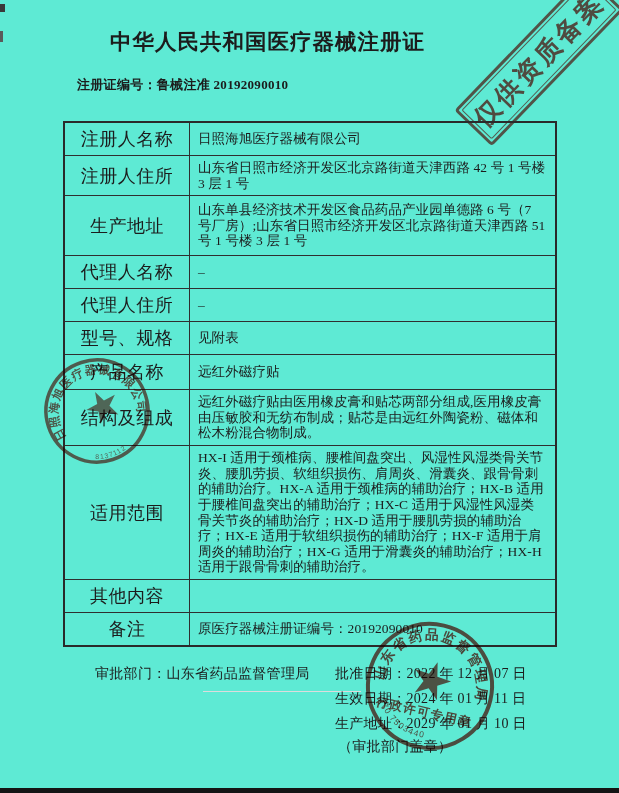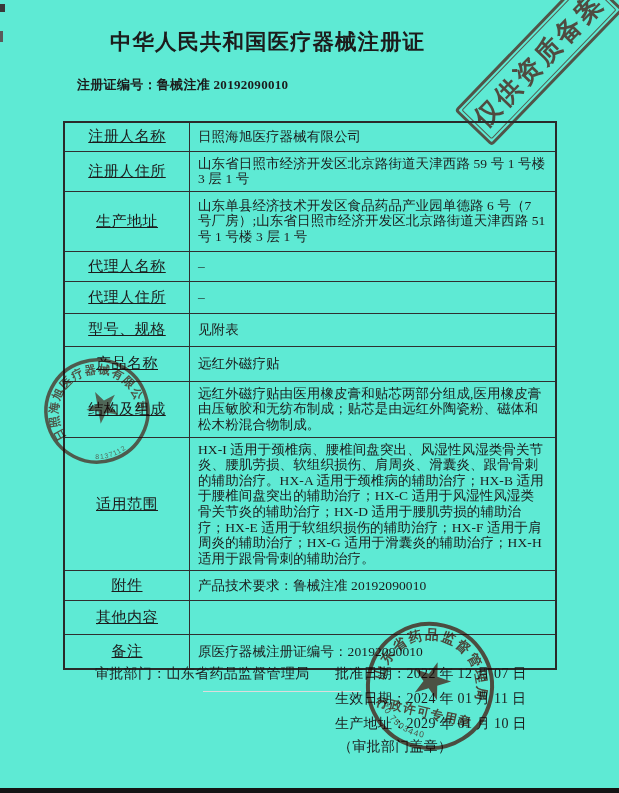--- a/index.html
+++ b/index.html
@@ -28,23 +28,22 @@
     position:absolute;left:63px;top:121px;width:494px;
     border-collapse:collapse;table-layout:fixed;
     border:2px solid #2a2a2a;
   }
   #cert-table td{
     border:1.5px solid #2f2f2f;
     vertical-align:middle;
   }
   td.lbl{
     width:120px;text-align:center;
-    font-size:15px;letter-spacing:.5px;
+    font-size:18px;letter-spacing:.5px;
     padding:4px 2px;
-    text-decoration:underline;
   }
   td.val{
     font-size:13.5px;line-height:15.6px;
     padding:4px 8px;letter-spacing:.1px;
     text-align:left;
   }
   #cert-table tr:nth-child(1){height:29px}
   #cert-table tr:nth-child(2){height:38px}
   #cert-table tr:nth-child(3){height:60px}
   #cert-table tr:nth-child(4){height:30px}
@@ -112,21 +111,21 @@
   </div>
 
   <table id="cert-table">
     <tbody id="cert-table-body">
         <tr>
           <td class="lbl">注册人名称</td>
           <td class="val">日照海旭医疗器械有限公司</td>
         </tr>
         <tr>
           <td class="lbl">注册人住所</td>
-          <td class="val">山东省日照市经济开发区北京路街道天津西路 59 号 1 号楼 3 层 1 号</td>
+          <td class="val">山东省日照市经济开发区北京路街道天津西路 42 号 1 号楼 3 层 1 号</td>
         </tr>
         <tr>
           <td class="lbl">生产地址</td>
           <td class="val">山东单县经济技术开发区食品药品产业园单德路 6 号（7 号厂房）;山东省日照市经济开发区北京路街道天津西路 51 号 1 号楼 3 层 1 号</td>
         </tr>
         <tr>
           <td class="lbl">代理人名称</td>
           <td class="val">–</td>
         </tr>
         <tr>
@@ -141,24 +140,20 @@
           <td class="lbl">产品名称</td>
           <td class="val">远红外磁疗贴</td>
         </tr>
         <tr>
           <td class="lbl">结构及组成</td>
           <td class="val">远红外磁疗贴由医用橡皮膏和贴芯两部分组成,医用橡皮膏由压敏胶和无纺布制成；贴芯是由远红外陶瓷粉、磁体和松木粉混合物制成。</td>
         </tr>
         <tr>
           <td class="lbl">适用范围</td>
           <td class="val">HX-I 适用于颈椎病、腰椎间盘突出、风湿性风湿类骨关节炎、腰肌劳损、软组织损伤、肩周炎、滑囊炎、跟骨骨刺的辅助治疗。HX-A 适用于颈椎病的辅助治疗；HX-B 适用于腰椎间盘突出的辅助治疗；HX-C 适用于风湿性风湿类骨关节炎的辅助治疗；HX-D 适用于腰肌劳损的辅助治疗；HX-E 适用于软组织损伤的辅助治疗；HX-F 适用于肩周炎的辅助治疗；HX-G 适用于滑囊炎的辅助治疗；HX-H 适用于跟骨骨刺的辅助治疗。</td>
-        </tr>
-        <tr>
-          <td class="lbl">附件</td>
-          <td class="val">产品技术要求：鲁械注准 20192090010</td>
         </tr>
         <tr>
           <td class="lbl">其他内容</td>
           <td class="val"></td>
         </tr>
         <tr>
           <td class="lbl">备注</td>
           <td class="val">原医疗器械注册证编号：20192090010</td>
         </tr>
       </tbody>

